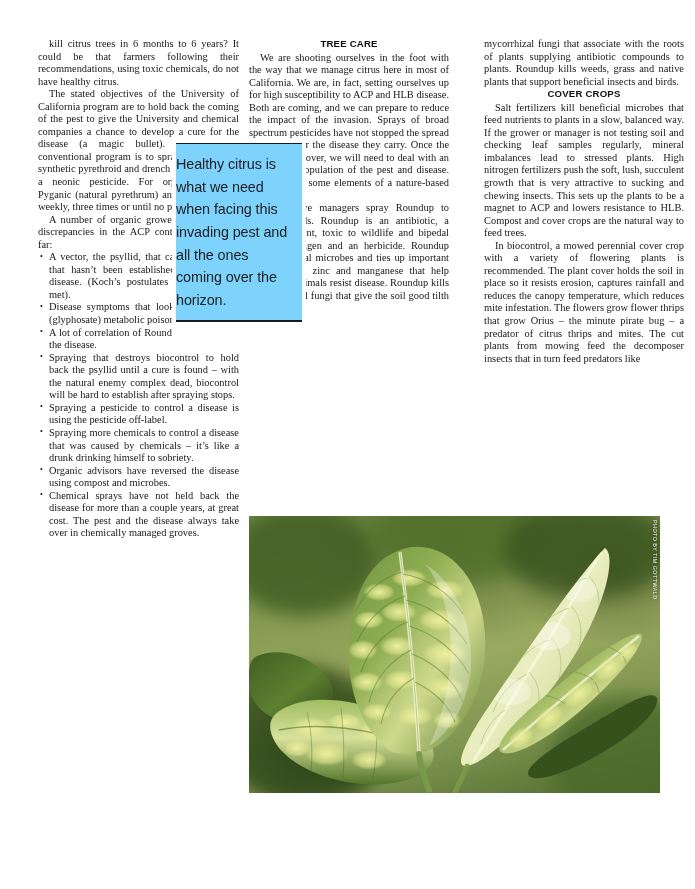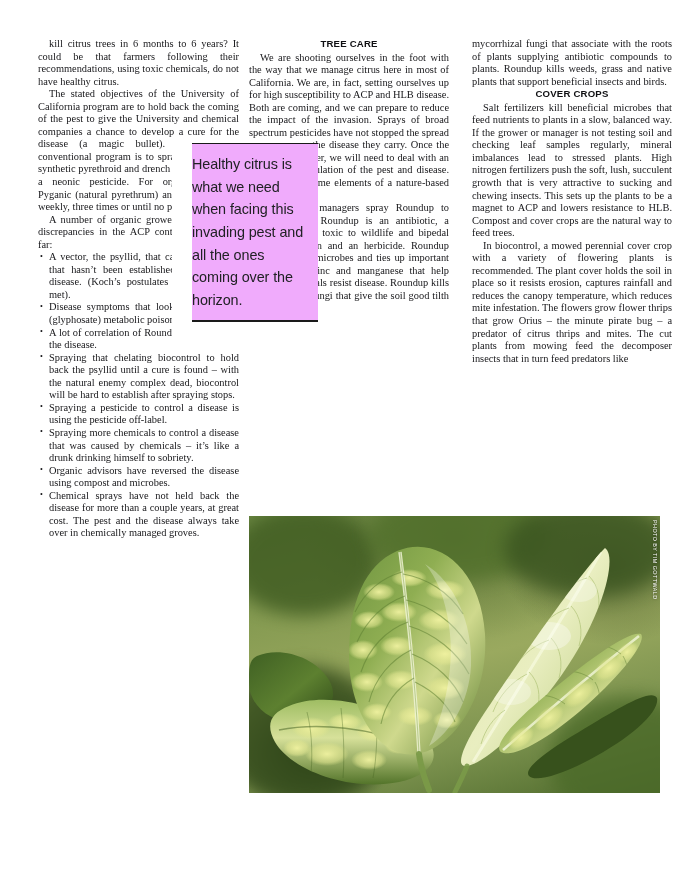--- a/index.html
+++ b/index.html
@@ -35,21 +35,21 @@
   }
   .col p {
     margin: 0;
     text-indent: 11px;
     hyphens: manual;
   }
   .col p.noindent { text-indent: 0; }
 
   .col-left   { left: 38px;  width: 201px; }
   .col-mid    { left: 249px; width: 200px; }
-  .col-right  { left: 472px; width: 200px; }
+  .col-right  { left: 484px; width: 200px; }
 
   .section-head {
     font-family: "Liberation Sans", sans-serif;
     font-weight: bold;
     font-size: 9.6px;
     letter-spacing: 0.2px;
     text-align: center;
     text-indent: 0;
     margin: 0 0 1px 0;
     color: #0f0f12;
@@ -72,25 +72,25 @@
     content: "\2022";
     position: absolute;
     left: 2px;
     top: -0.5px;
     font-size: 8px;
   }
 
   
   .pullquote {
     position: absolute;
-    left: 192px;
+    left: 176px;
     top: 143px;
     width: 126px;
     z-index: 5;
-    background: #f0abfc;
+    background: #7dd3fc;
   }
   .pullquote .rule {
     height: 1.3px;
     background: #1a1a1a;
     width: 100%;
   }
   .pullquote .rule.bottom { margin-top: 7px; }
   .pullquote .qtext {
     font-family: "Liberation Sans", sans-serif;
     font-size: 14.4px;
@@ -242,21 +242,21 @@
 <div class="page">
 
   <div class="col col-left">
     <p>kill citrus trees in 6 months to 6 years? It could be that farmers following their recommendations, using toxic chemicals, do not have healthy citrus.</p>
     <p>The stated objectives of the Uni­versity of California program are to hold back the coming of the pest to give the Univer­sity and chemical companies a chance to develop a cure for the disease (a magic bullet). The standard conventional program is to spray the tree with synthetic pyre­throid and drench the ground with a neonic pesticide. For organic orchards Pyganic (nat­ural pyrethrum) and oil is sprayed weekly, three times or until no psyllid is found.</p>
     <p>A number of organic growers have noticed discrepancies in the ACP control program so far:</p>
     <ul class="bullets">
       <li>A vector, the psyllid, that carries a bacteria that hasn’t been estab­lished to cause the disease. (Koch’s postulates have not been met).</li>
       <li>Disease symptoms that look like Roundup (glyphosate) metabolic poisoning.</li>
       <li>A lot of correlation of Roundup spraying and the disease.</li>
-      <li>Spraying that chelating biocontrol to hold back the psyllid until a cure is found – with the natural enemy complex dead, biocontrol will be hard to establish after spraying stops.</li>
+      <li>Spraying that destroys biocontrol to hold back the psyllid until a cure is found – with the natural enemy complex dead, biocontrol will be hard to establish after spraying stops.</li>
       <li>Spraying a pesticide to control a disease is using the pesticide off-label.</li>
       <li>Spraying more chemicals to con­trol a disease that was caused by chemicals – it’s like a drunk drink­ing himself to sobriety.</li>
       <li>Organic advisors have reversed the disease using compost and microbes.</li>
       <li>Chemical sprays have not held back the disease for more than a couple years, at great cost. The pest and the disease always take over in chemically managed groves.</li>
     </ul>
   </div>
 
   <div class="col col-mid">
     <div class="section-head">TREE CARE</div>
     <p>We are shooting ourselves in the foot with the way that we manage citrus here in most of California. We are, in fact, setting ourselves up for high susceptibility to ACP and HLB disease. Both are coming, and we can prepare to reduce the impact of the invasion. Sprays of broad spec­trum pesticides have not stopped the spread of the ACP or the dis­ease they carry. Once the quarantine is over, we will need to deal with an established population of the pest and disease. Let’s ex­plore some elements of a nature-based solu­tion.</p>

